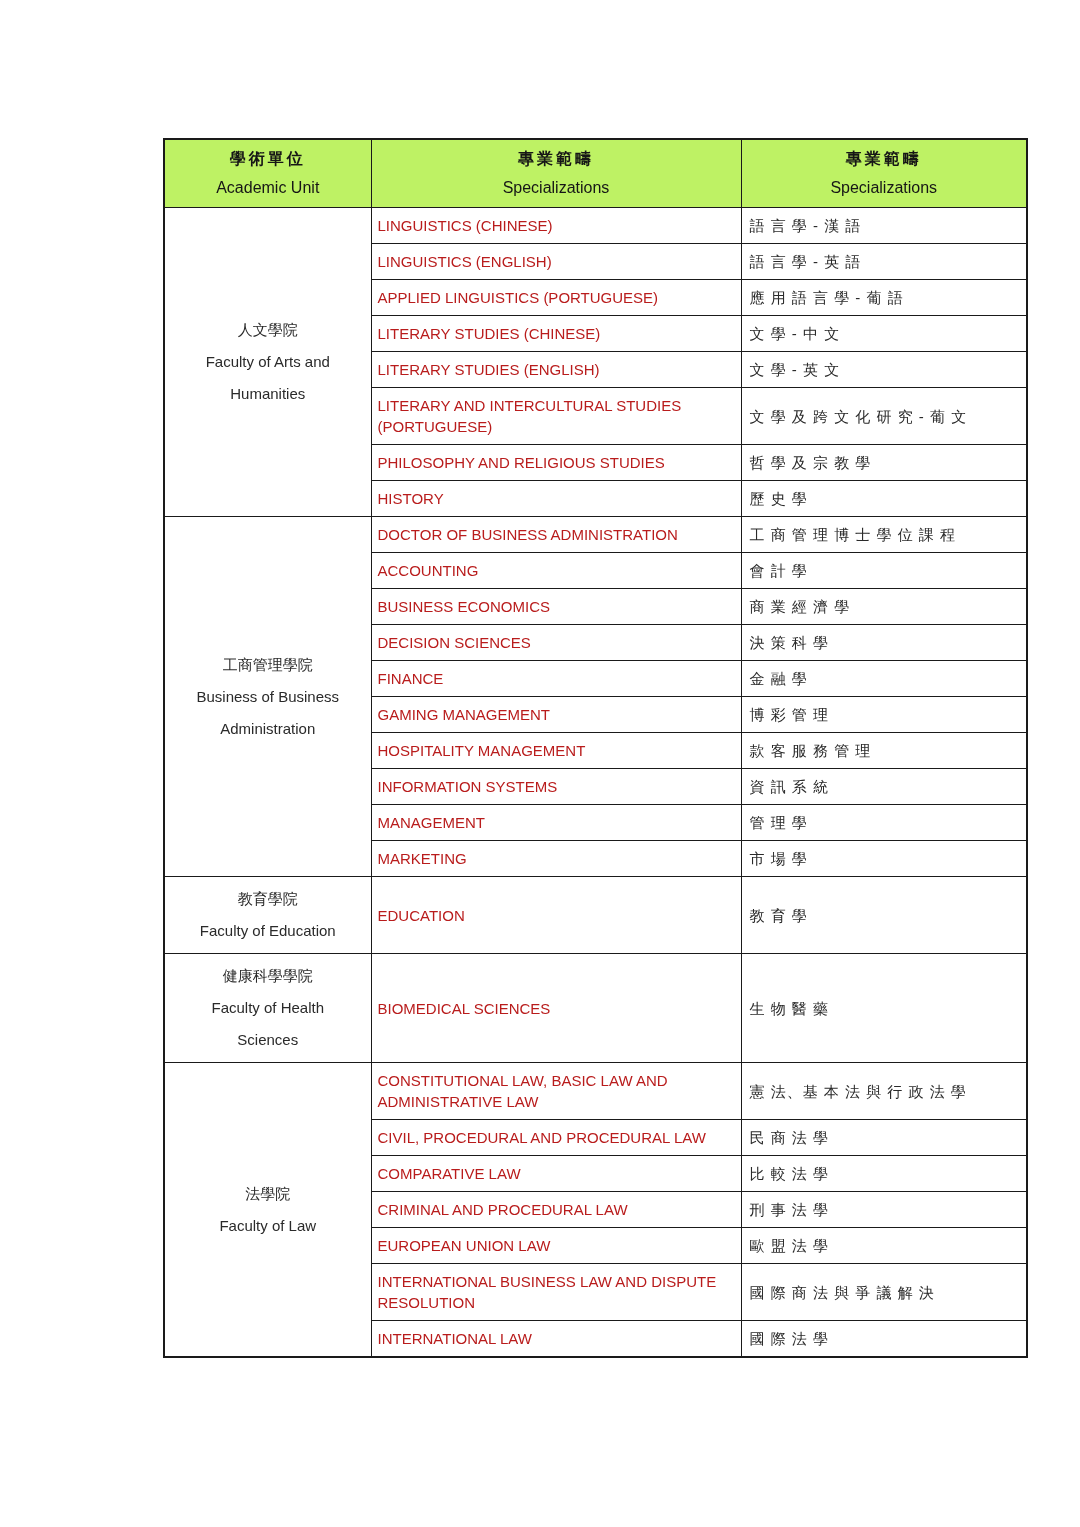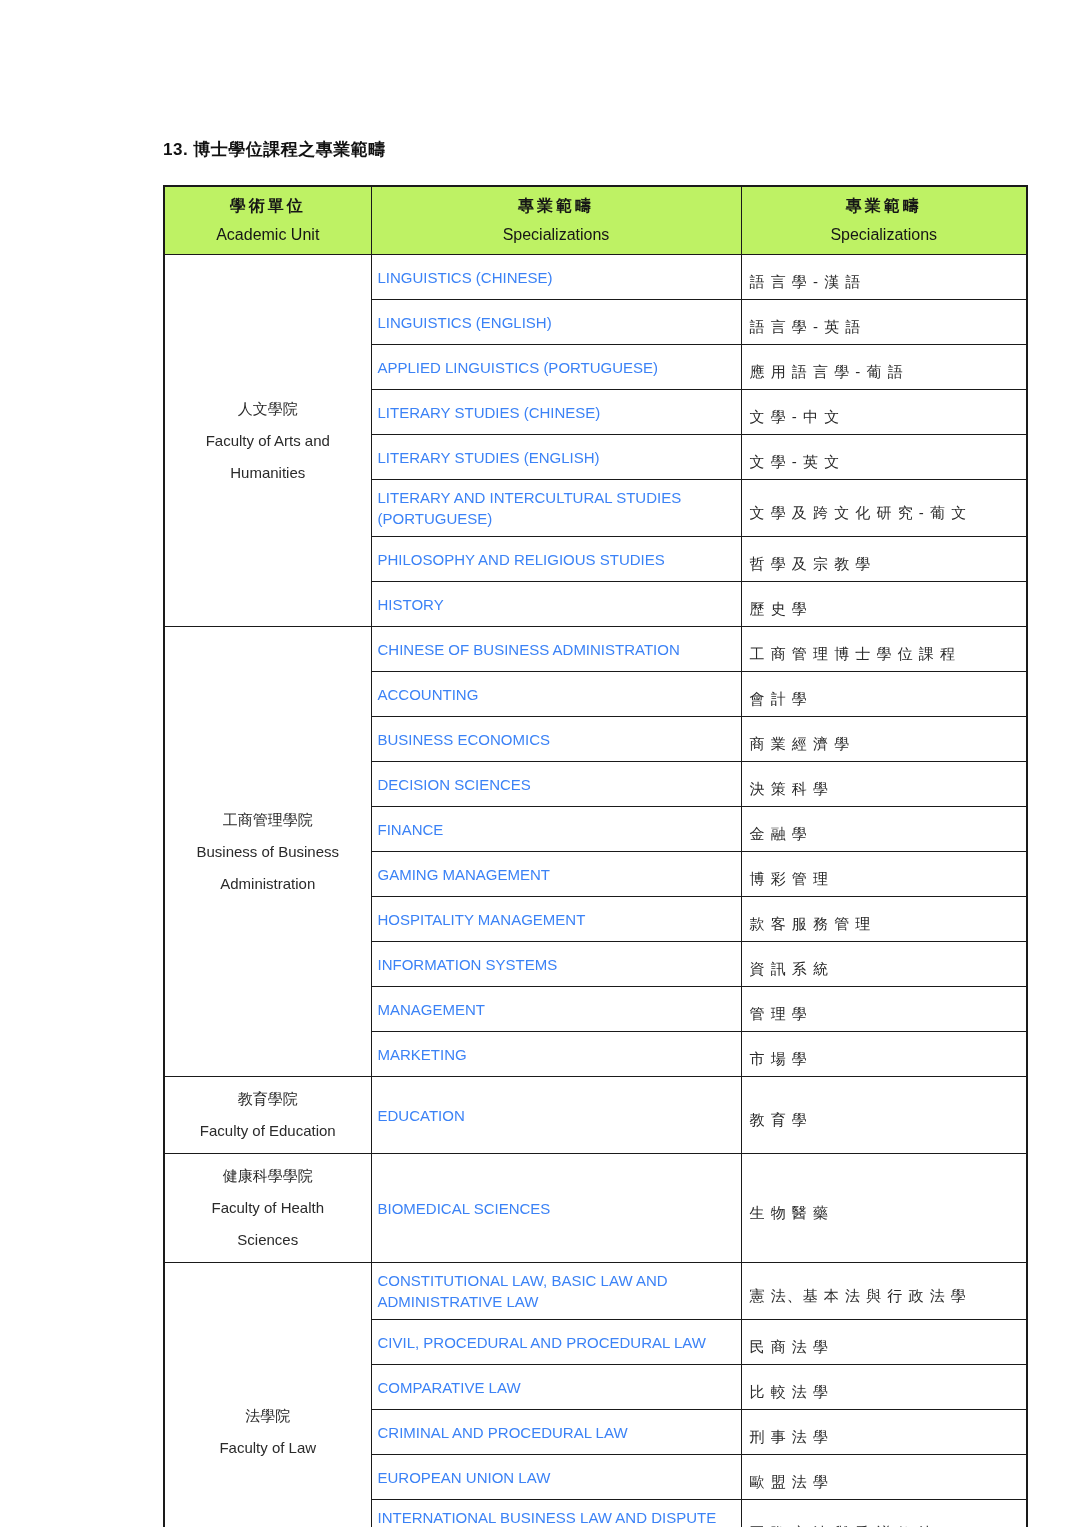--- a/index.html
+++ b/index.html
@@ -61,37 +61,36 @@
   .unit-line {
     font-size: 15px;
     line-height: 32px;
     color: #2a2a2a;
   }
   td.spec-en {
     padding: 7px 6px 7px 6px;
     font-size: 15px;
     line-height: 21px;
     vertical-align: middle;
-    color: #3b82f6;
+    color: #b91c1c;
   }
   td.spec-zh {
-    padding: 16px 6px 7px 8px;
+    padding: 7px 6px 7px 8px;
     font-size: 15px;
     line-height: 21px;
     vertical-align: middle;
     letter-spacing: 1px;
     color: #2a2a2a;
   }
 </style>
 </head>
 <body>
 
 <div class="page">
 
-  <h1 class="doc-title">13. 博士學位課程之專業範疇</h1>
 
   <table class="spec-table">
     <colgroup>
       <col style="width:207px">
       <col style="width:370px">
       <col style="width:286px">
     </colgroup>
     <thead>
       <tr>
         <th>
@@ -145,21 +144,21 @@
         <tr>
           <td class="spec-en">HISTORY</td>
           <td class="spec-zh">歷 史 學</td>
         </tr>
         <tr>
           <td class="unit-cell" rowspan="10">
             <div class="unit-line">工商管理學院</div>
             <div class="unit-line">Business of Business</div>
             <div class="unit-line">Administration</div>
           </td>
-          <td class="spec-en">CHINESE OF BUSINESS ADMINISTRATION</td>
+          <td class="spec-en">DOCTOR OF BUSINESS ADMINISTRATION</td>
           <td class="spec-zh">工 商 管 理 博 士 學 位 課 程</td>
         </tr>
         <tr>
           <td class="spec-en">ACCOUNTING</td>
           <td class="spec-zh">會 計 學</td>
         </tr>
         <tr>
           <td class="spec-en">BUSINESS ECONOMICS</td>
           <td class="spec-zh">商 業 經 濟 學</td>
         </tr>

